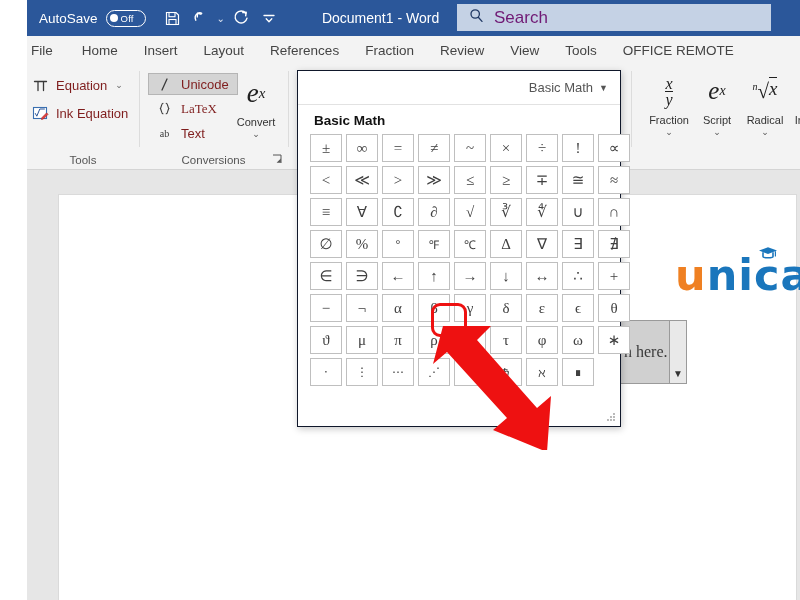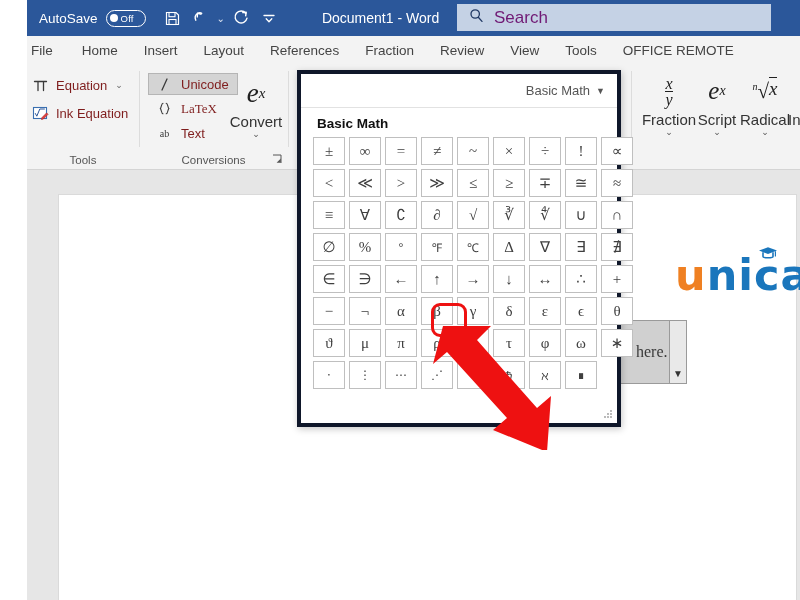--- a/index.html
+++ b/index.html
@@ -89,21 +89,21 @@
     padding: 2px 8px 2px 6px; height: 22px; border: 1px solid transparent;
   }
 
   .bigbtn {
     position: absolute; width: 56px; text-align: center; top: 4px;
   }
   .bigbtn .glyph {
     height: 44px; display: flex; align-items: center; justify-content: center;
     font-family: "Liberation Serif", serif; color: #202020;
   }
-  .bigbtn .lbl { font-size: 15px; color: #333333; line-height: 14px; white-space: nowrap;}
+  .bigbtn .lbl { font-size: 11px; color: #333333; line-height: 14px; white-space: nowrap;}
   .bigbtn .dd { font-size: 9px; color: #555; line-height: 11px; }
 
   .launcher {
     position: absolute; font-size: 11px; color: #555;
     right: 4px; bottom: 3px;
   }
 
   
   .docarea {
     position: absolute; left: 0; top: 170px; width: 800px; height: 430px;
@@ -134,21 +134,21 @@
     position: absolute; right: 0; top: 0; width: 17px; height: 62px;
     background: #e9e9e9; border-left: 1px solid #9a9a9a;
   }
   .eqfield .scroller .arrow {
     position: absolute; bottom: 4px; left: 3px; font-size: 10px; color: #333;
   }
 
   
   .gallery {
     position: absolute; left: 270px; top: 70px; width: 324px; height: 357px;
-    background: #ffffff; border: 4px solid #0f172a;
+    background: #ffffff; border: 1px solid #0f172a;
     box-shadow: 1px 2px 7px rgba(0,0,0,.22);
   }
   .gallery-head {
     height: 34px; border-bottom: 1px solid #e2e2e2;
     display: flex; align-items: center; justify-content: flex-end;
     padding-right: 12px;
   }
   .gallery-head .sel { font-size: 13px; color: #555555; }
   .gallery-head .caret { font-size: 9px; color: #555; margin-left: 6px; }
   .gallery-title {

